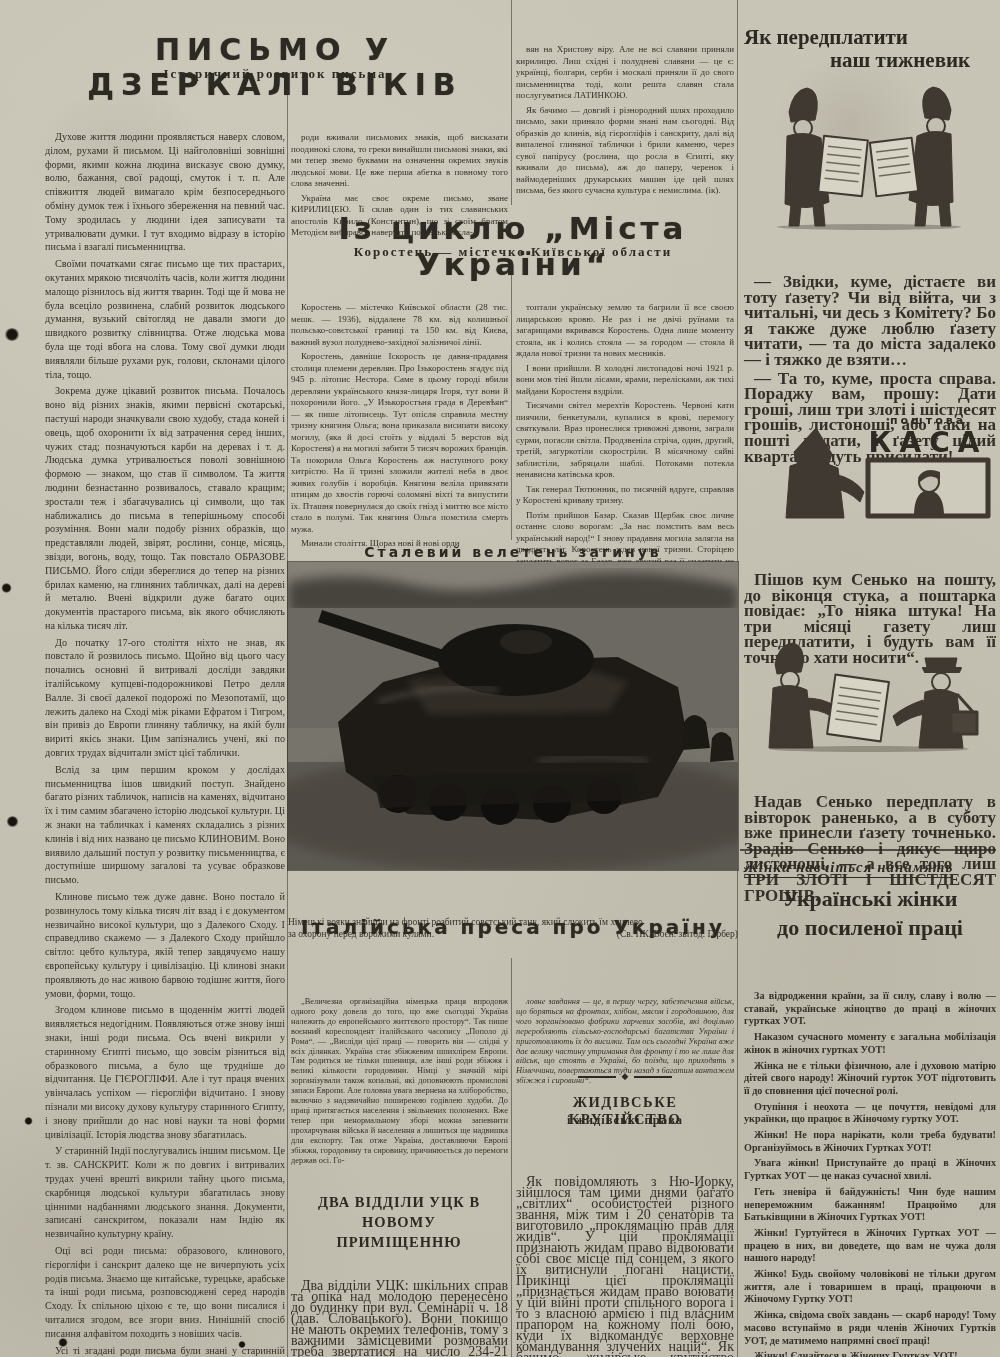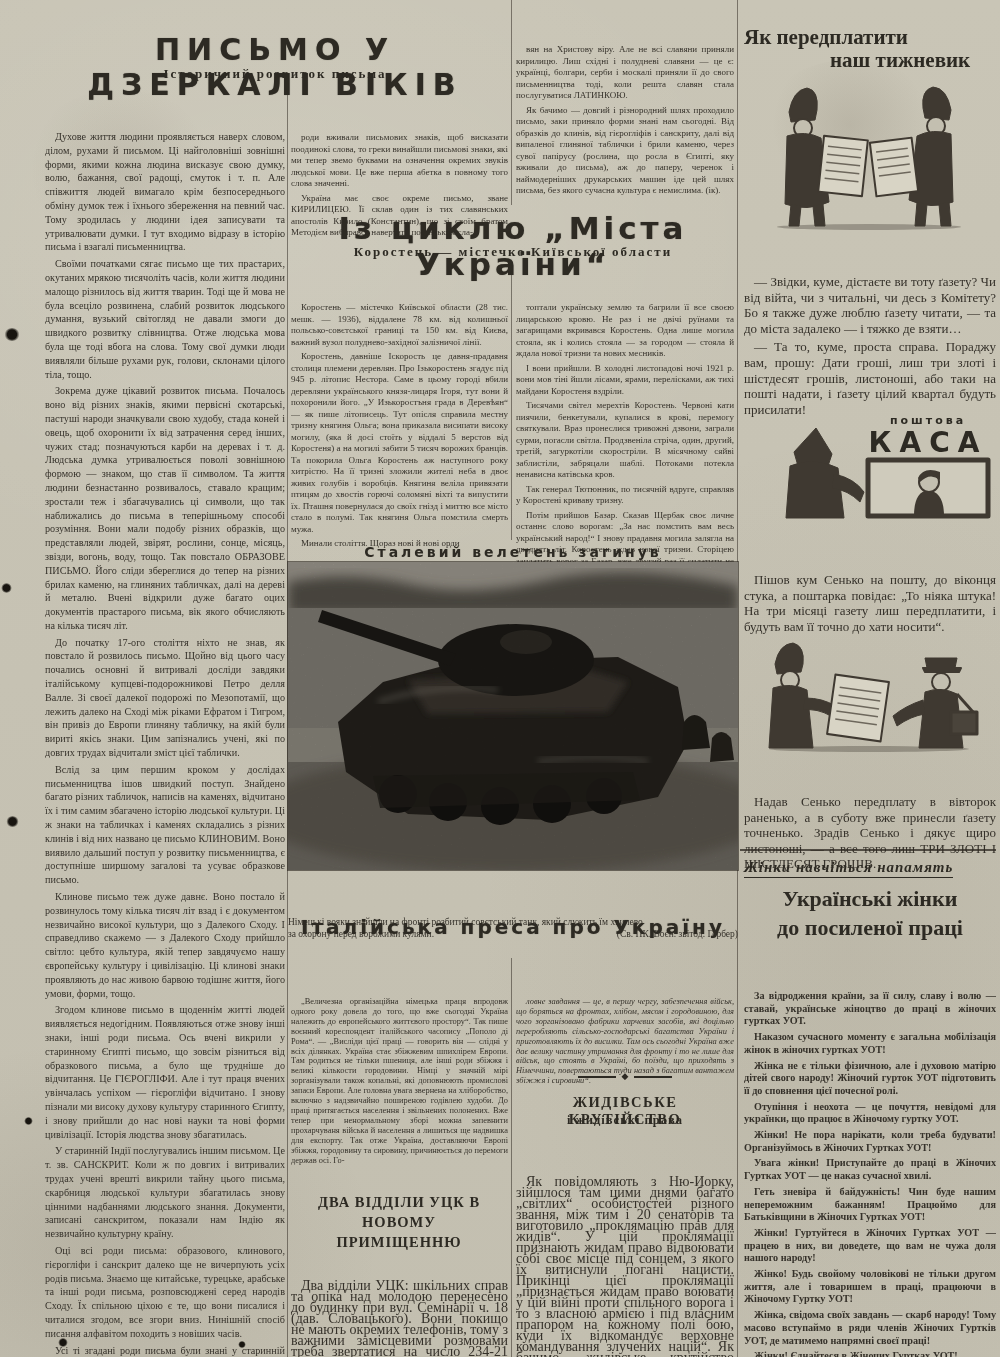--- a/index.html
+++ b/index.html
@@ -19,21 +19,21 @@
   .hd-sans{font-family:"DejaVu Sans",sans-serif;font-weight:bold;color:#2d2a23;}
   .title-main{font-size:30px;letter-spacing:7px;text-align:center;text-shadow:0 0 1px rgba(45,40,33,.5);}
   .title-sub{font-size:13px;letter-spacing:2px;text-align:center;font-family:Liberation Serif, serif;}
   .title-cycle{font-size:31px;letter-spacing:4px;text-align:center;text-shadow:0 0 1px rgba(45,40,33,.5);}
   .title-italy{font-size:20px;letter-spacing:3px;text-align:center;text-shadow:0 0 1px rgba(45,40,33,.45);}
   .title-photo{font-size:14px;letter-spacing:3px;text-align:center;}
   .body-left{font-size:10.2px;line-height:13.8px;}
   .body-mid{font-size:9px;line-height:11.5px;}
   .body-italy{font-size:8.4px;line-height:9.9px;}
   .body-sm{font-size:14px;line-height:11px;}
-  .body-right{font-size:13px;line-height:15.6px;}
+  .body-right{font-size:17px;line-height:15.6px;font-weight:bold;}
   .title-sub-right{font-size:21px;line-height:23px;font-weight:bold;color:#2d2a23;}
   .kicker{font-size:15px;font-weight:bold;font-style:italic;border-bottom:1.5px solid #2d2a23;
     display:inline-block;padding-bottom:1px;color:#2d2a23;letter-spacing:1px;}
   .title-women{font-size:22px;line-height:29px;font-weight:bold;text-align:center;color:#2d2a23;}
   .women-body{font-size:10.2px;line-height:12.7px;font-weight:bold;}
   .title-jewish1{font-size:14.5px;font-weight:bold;letter-spacing:1.5px;text-align:center;color:#2d2a23;}
   .title-jewish2{font-size:12.5px;font-weight:bold;letter-spacing:1px;text-align:center;color:#2d2a23;}
   .title-uck{font-size:14.5px;font-weight:bold;letter-spacing:1px;text-align:center;line-height:20px;color:#2d2a23;}
   .caption{font-size:9.5px;line-height:12px;}
   .credit{float:right;}
@@ -93,21 +93,21 @@
 
   <div class="abs hd-sans title-cycle" style="left:288px;top:210px;width:450px;">Із циклю „Міста України“</div>
   <div class="abs hd-sans title-sub" style="left:288px;top:244px;width:450px;">Коростень — містечко Київської области</div>
 
   <div class="abs just clip body-mid" style="left:291px;top:262px;width:217px;height:278px;">
       <p>Коростень — містечко Київської области (28 тис. мешк. — 1936), віддалене 78 км. від колишньої польсько-совєтської границі та 150 км. від Києва, важний вузол полуднево-західної залізничої лінії.</p>
       <p>Коростень, давніше Іскорость це давня-прадавня столиця племени деревлян. Про Ізькоростень згадує під 945 р. літопис Нестора. Саме в цьому городі вбили деревляни українського князя-лицаря Ігоря, тут вони й похоронили його. „У Изькоростъня града в Деревѣян“ — як пише літописець. Тут опісля справила местну тризну княгиня Ольга; вона приказала висипати високу могилу, (яка й досі стоїть у віддалі 5 верстов від Коростеня) а на могилі забити 5 тисяч ворожих бранців. Та покорила Ольга Коростень аж наступного року хитрістю. На її тризні зложили жителі неба в двоє живих голубів і воробців. Княгиня веліла привязати птицям до хвостів горючі соломяні віхті та випустити їх. Пташня повернулася до своїх гнізд і миттю все місто стало в полумі. Так княгиня Ольга помстила смерть мужа.</p>
       <p>Минали століття. Щораз нові й нові орди</p>
     </div>
   <div class="abs just clip body-mid" style="left:516px;top:262px;width:218px;height:278px;">
-      <p>топтали українську землю та багрили її все своєю лицарською кровю. Не раз і не двічі руїнами та загарищами вкривався Коростень. Одна лише могила стояла, як і колись стояла — за городом — стояла й ждала нової тризни та нових месників.</p>
+      <p>топтали українську землю та багрили її все своєю лицарською кровю. Не раз і не двічі руїнами та загарищами вкривався Коростень. Одна лише моменту стояла, як і колись стояла — за городом — стояла й ждала нової тризни та нових месників.</p>
       <p>І вони прийшли. В холодні листопадові ночі 1921 р. вони мов тіні йшли лісами, ярами, перелісками, аж тихі майдани Коростеня вздріли.</p>
       <p>Тисячами світел мерехтів Коростень. Червоні кати пиячили, бенкетували, купалися в крові, перемогу святкували. Враз пронеслися тривожні дзвони, заграли сурми, погасли світла. Продзвеніла стріча, один, другий, третій, загуркотіли скоростріли. В місячному сяйві заблистіли, забряцали шаблі. Потоками потекла ненависна катівська кров.</p>
       <p>Так генерал Тютюнник, по тисячній вдруге, справляв у Коростені криваву тризну.</p>
       <p>Потім прийшов Базар. Сказав Щербак своє личне останнє слово ворогам: „За нас помстить вам весь український народ!“ І знову прадавня могила залягла на двадцять літ. Коростень ждав нової тризни. Сторіцею заплатить ворог за Базар, вже другий раз її сплатити не може.</p>
     </div>
 
   <div class="abs hd-sans title-photo" style="left:288px;top:544px;width:450px;">Сталевий велетень загинув</div>
 
   <div class="photo-frame">
     <svg width="450" height="308" viewBox="0 0 450 308" xmlns="http://www.w3.org/2000/svg">

